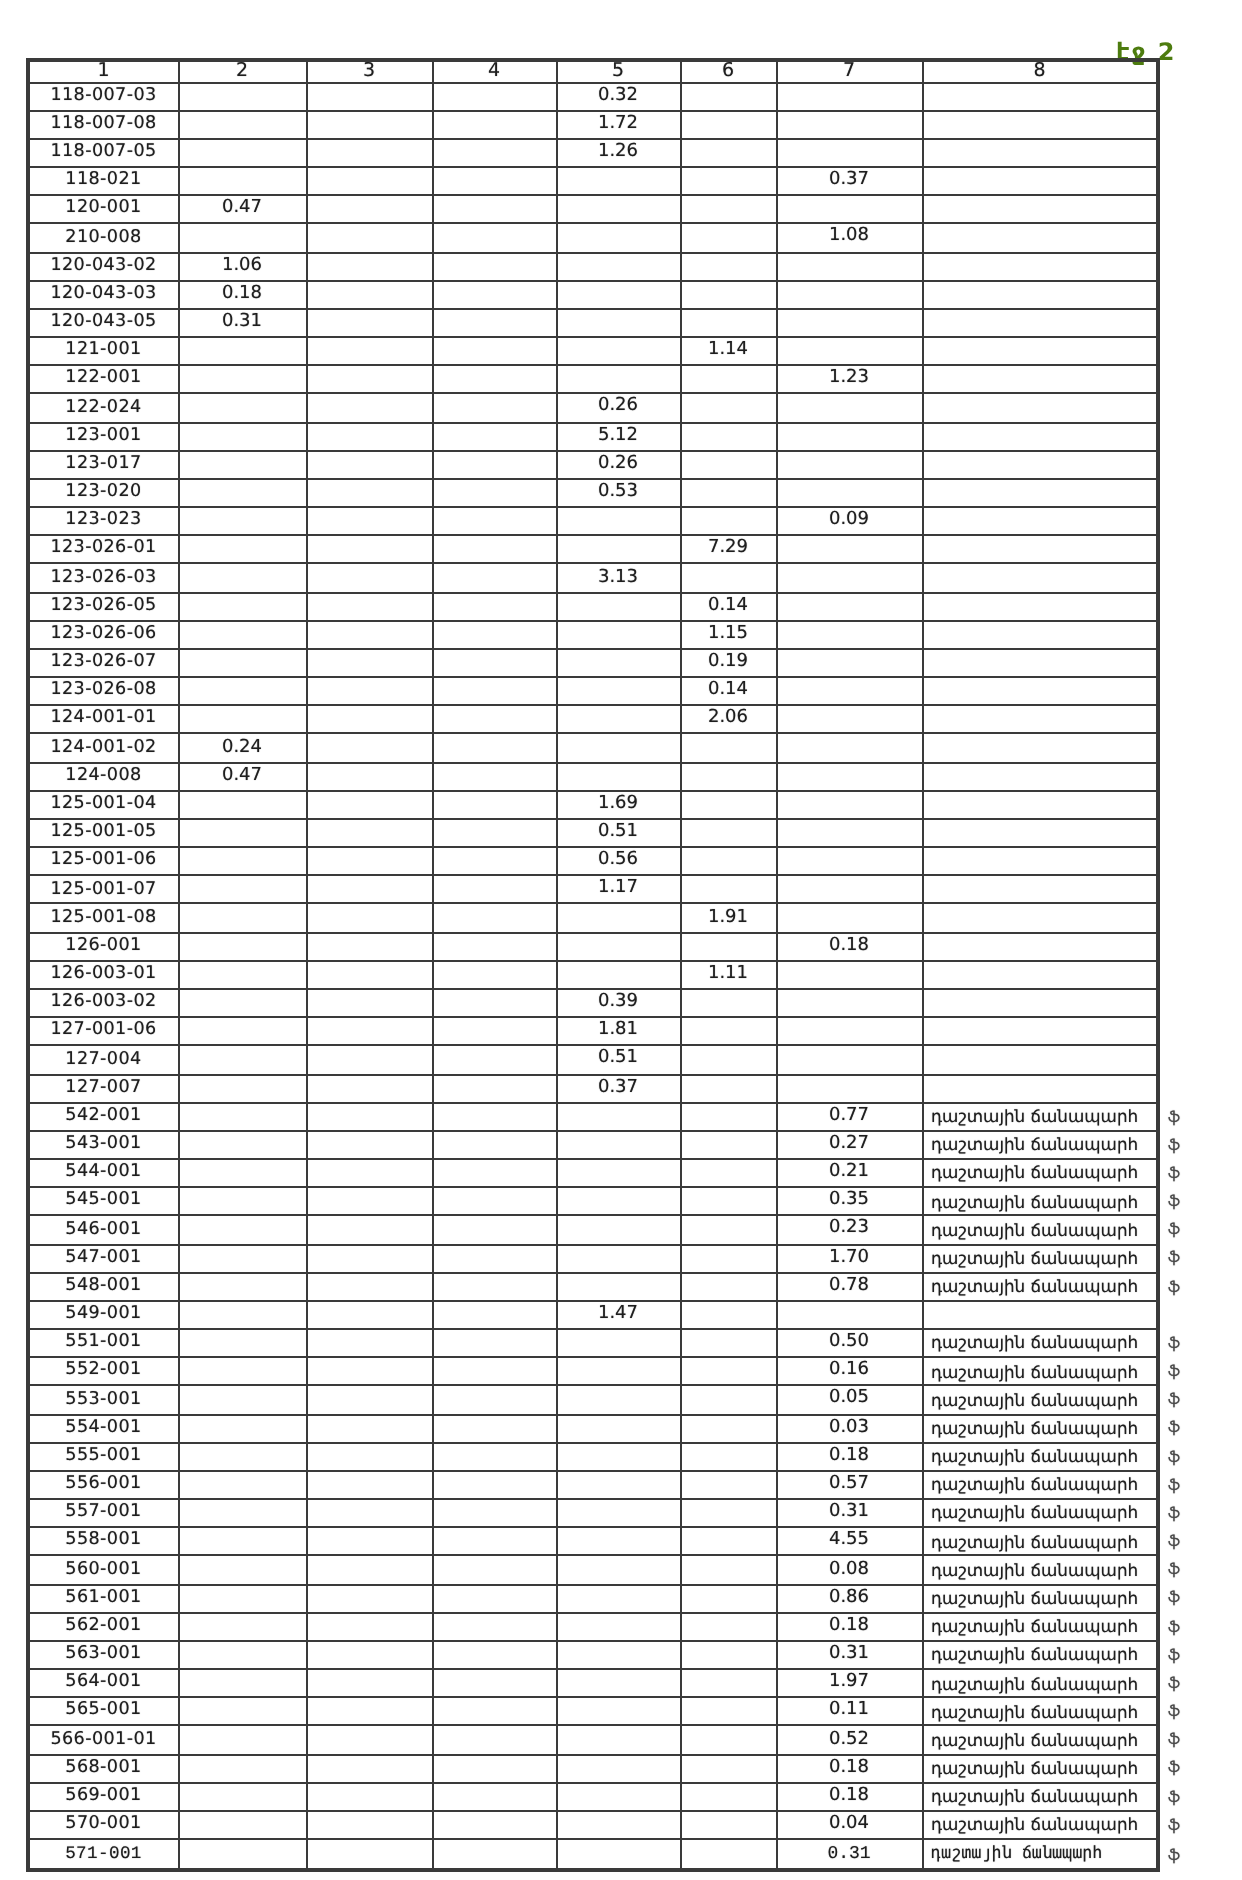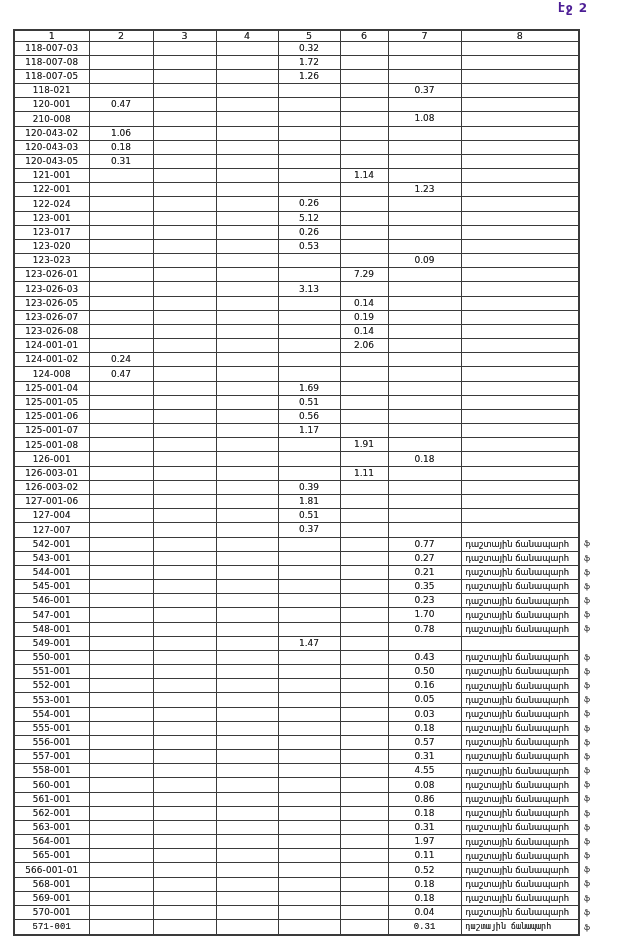--- a/index.html
+++ b/index.html
@@ -10,25 +10,25 @@
   body {
     width: 621px;
     height: 940px;
     position: relative;
     font-family: "DejaVu Sans", sans-serif;
     color: #222;
     overflow: hidden;
   }
   .page-label {
     position: absolute;
-    top: 1px;
+    top: 19px;
     left: 558px;
     font-size: 12px;
     font-weight: bold;
-    color: #4c1d95;
+    color: #4d7c0f;
     letter-spacing: 1px;
     text-align: right;
   }
   table.data-table {
     position: absolute;
     top: 29px;
     left: 13px;
     border-collapse: collapse;
     table-layout: fixed;
     height: 907px;
@@ -303,20 +303,31 @@
         <td class="cell num"></td>
         <td class="cell num"></td>
         <td class="cell num"></td>
         <td class="cell num"></td>
         <td class="cell num">0.14</td>
         <td class="cell num"></td>
         <td class="cell c8"></td>
         <td class="margin"></td>
       </tr>
       <tr>
+        <td class="cell id-col">123-026-06</td>
+        <td class="cell num"></td>
+        <td class="cell num"></td>
+        <td class="cell num"></td>
+        <td class="cell num"></td>
+        <td class="cell num">1.15</td>
+        <td class="cell num"></td>
+        <td class="cell c8"></td>
+        <td class="margin"></td>
+      </tr>
+      <tr>
         <td class="cell id-col">123-026-07</td>
         <td class="cell num"></td>
         <td class="cell num"></td>
         <td class="cell num"></td>
         <td class="cell num"></td>
         <td class="cell num">0.19</td>
         <td class="cell num"></td>
         <td class="cell c8"></td>
         <td class="margin"></td>
       </tr>
@@ -565,31 +576,20 @@
       <tr>
         <td class="cell id-col">549-001</td>
         <td class="cell num"></td>
         <td class="cell num"></td>
         <td class="cell num"></td>
         <td class="cell num">1.47</td>
         <td class="cell num"></td>
         <td class="cell num"></td>
         <td class="cell c8"></td>
         <td class="margin"></td>
-      </tr>
-      <tr>
-        <td class="cell id-col">550-001</td>
-        <td class="cell num"></td>
-        <td class="cell num"></td>
-        <td class="cell num"></td>
-        <td class="cell num"></td>
-        <td class="cell num"></td>
-        <td class="cell num">0.43</td>
-        <td class="cell c8">դաշտային ճանապարհ</td>
-        <td class="margin">ֆ</td>
       </tr>
       <tr>
         <td class="cell id-col">551-001</td>
         <td class="cell num"></td>
         <td class="cell num"></td>
         <td class="cell num"></td>
         <td class="cell num"></td>
         <td class="cell num"></td>
         <td class="cell num">0.50</td>
         <td class="cell c8">դաշտային ճանապարհ</td>

